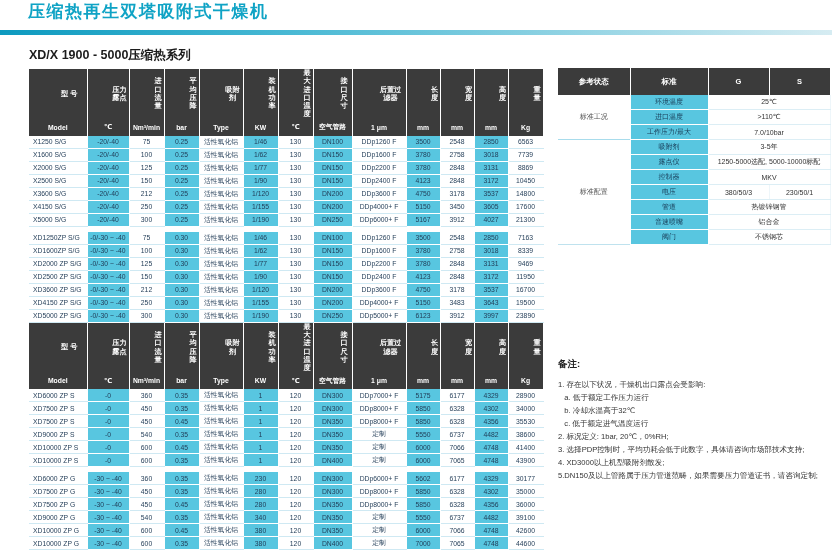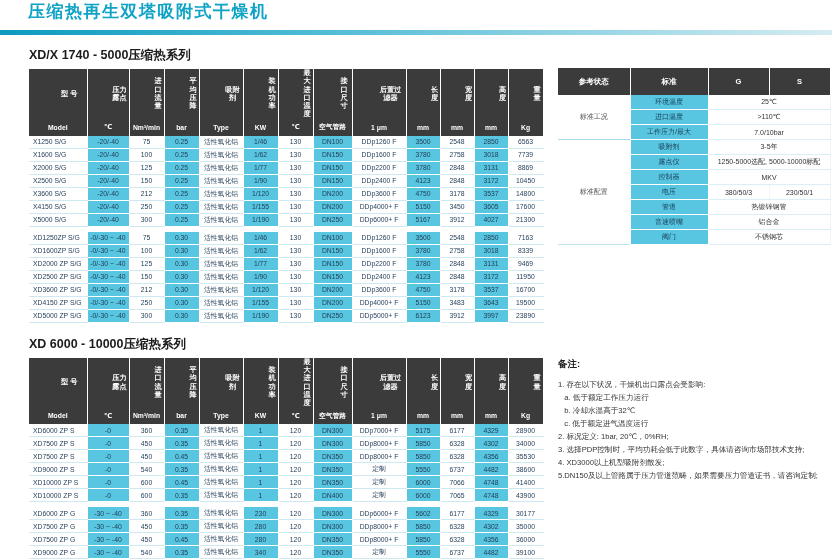--- a/index.html
+++ b/index.html
@@ -42,21 +42,21 @@
   .note-line{font-size:7.6px;line-height:1.72;white-space:pre-wrap;color:#333;}
 </style>
 </head>
 <body>
 
 <div class="page">
   <div class="main-title">压缩热再生双塔吸附式干燥机</div>
   <div class="title-bar"></div>
 
   <div class="left-col">
-    <div class="section-title">XD/X 1740 - 5000压缩热系列</div>
+    <div class="section-title">XD/X 1900 - 5000压缩热系列</div>
     <table class="spec-table">
         <colgroup>
           <col style="width:58px">
           <col style="width:42px">
           <col style="width:35px">
           <col style="width:35px">
           <col style="width:44px">
           <col style="width:35px">
           <col style="width:35px">
           <col style="width:39px">
@@ -311,21 +311,20 @@
             <td class="hl">DN250</td>
             <td class="">DDp5000+ F</td>
             <td class="hl">6123</td>
             <td class="">3912</td>
             <td class="hl">3997</td>
             <td class="">23890</td>
           </tr>
         </tbody>
       </table>
 
-    <div class="section-title s2">XD 6000 - 10000压缩热系列</div>
     <table class="spec-table">
         <colgroup>
           <col style="width:58px">
           <col style="width:42px">
           <col style="width:35px">
           <col style="width:35px">
           <col style="width:44px">
           <col style="width:35px">
           <col style="width:35px">
           <col style="width:39px">

